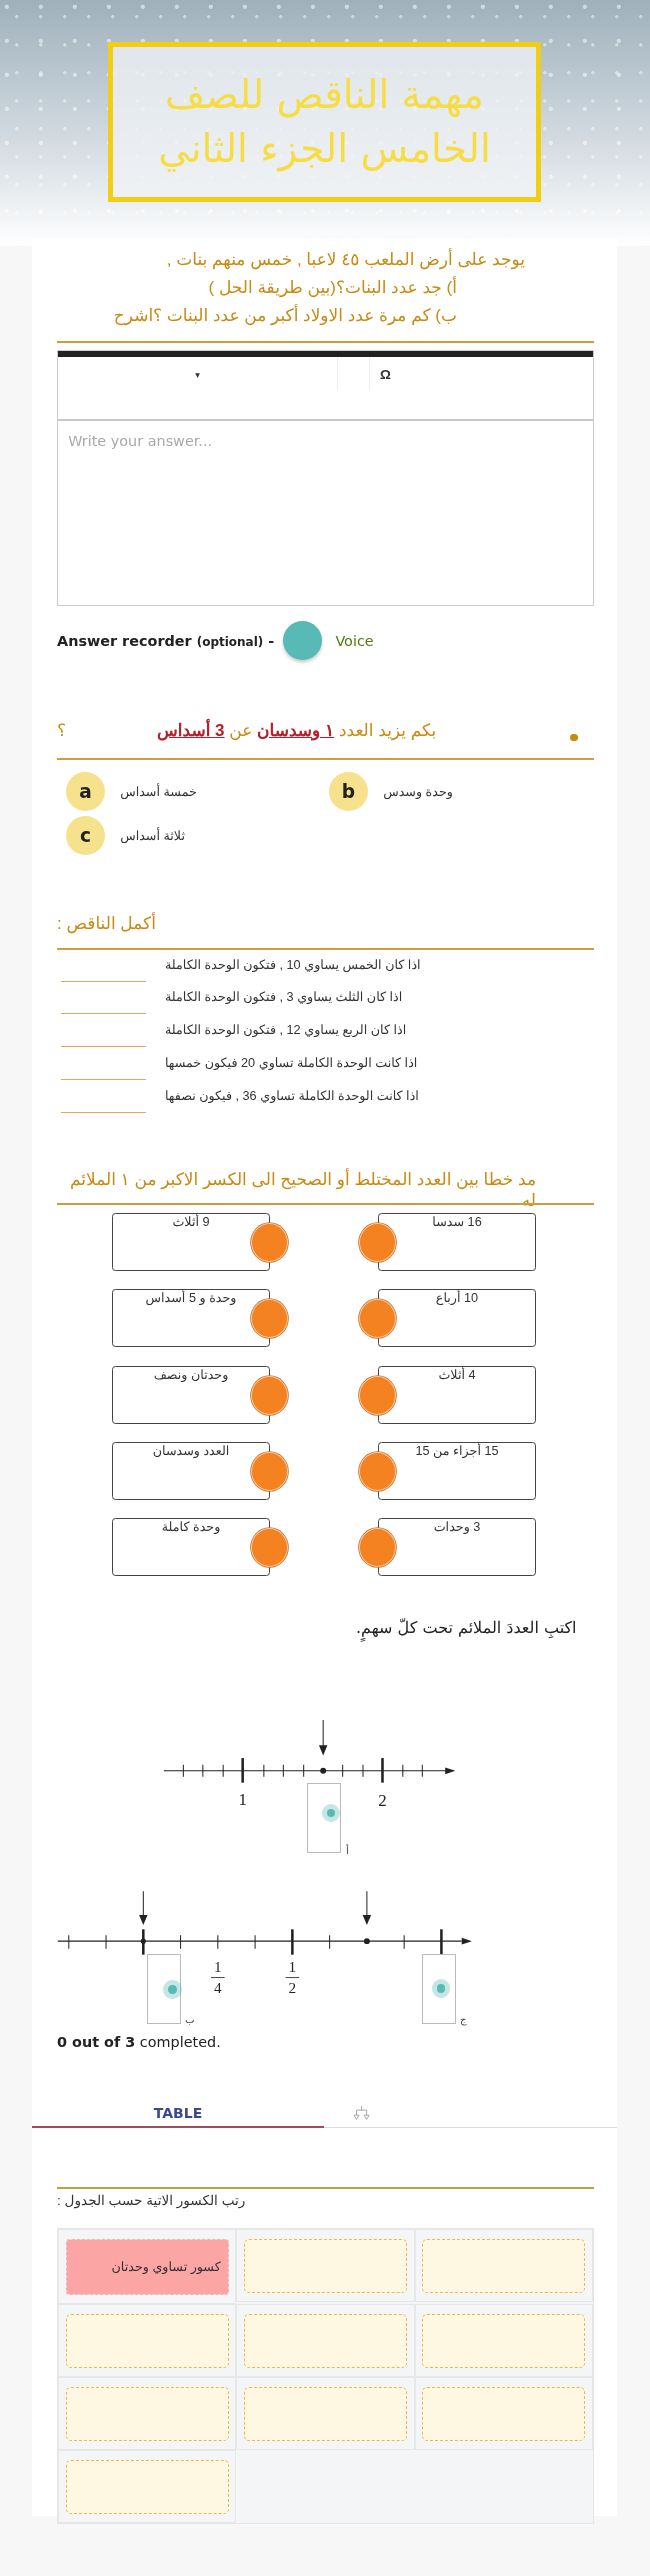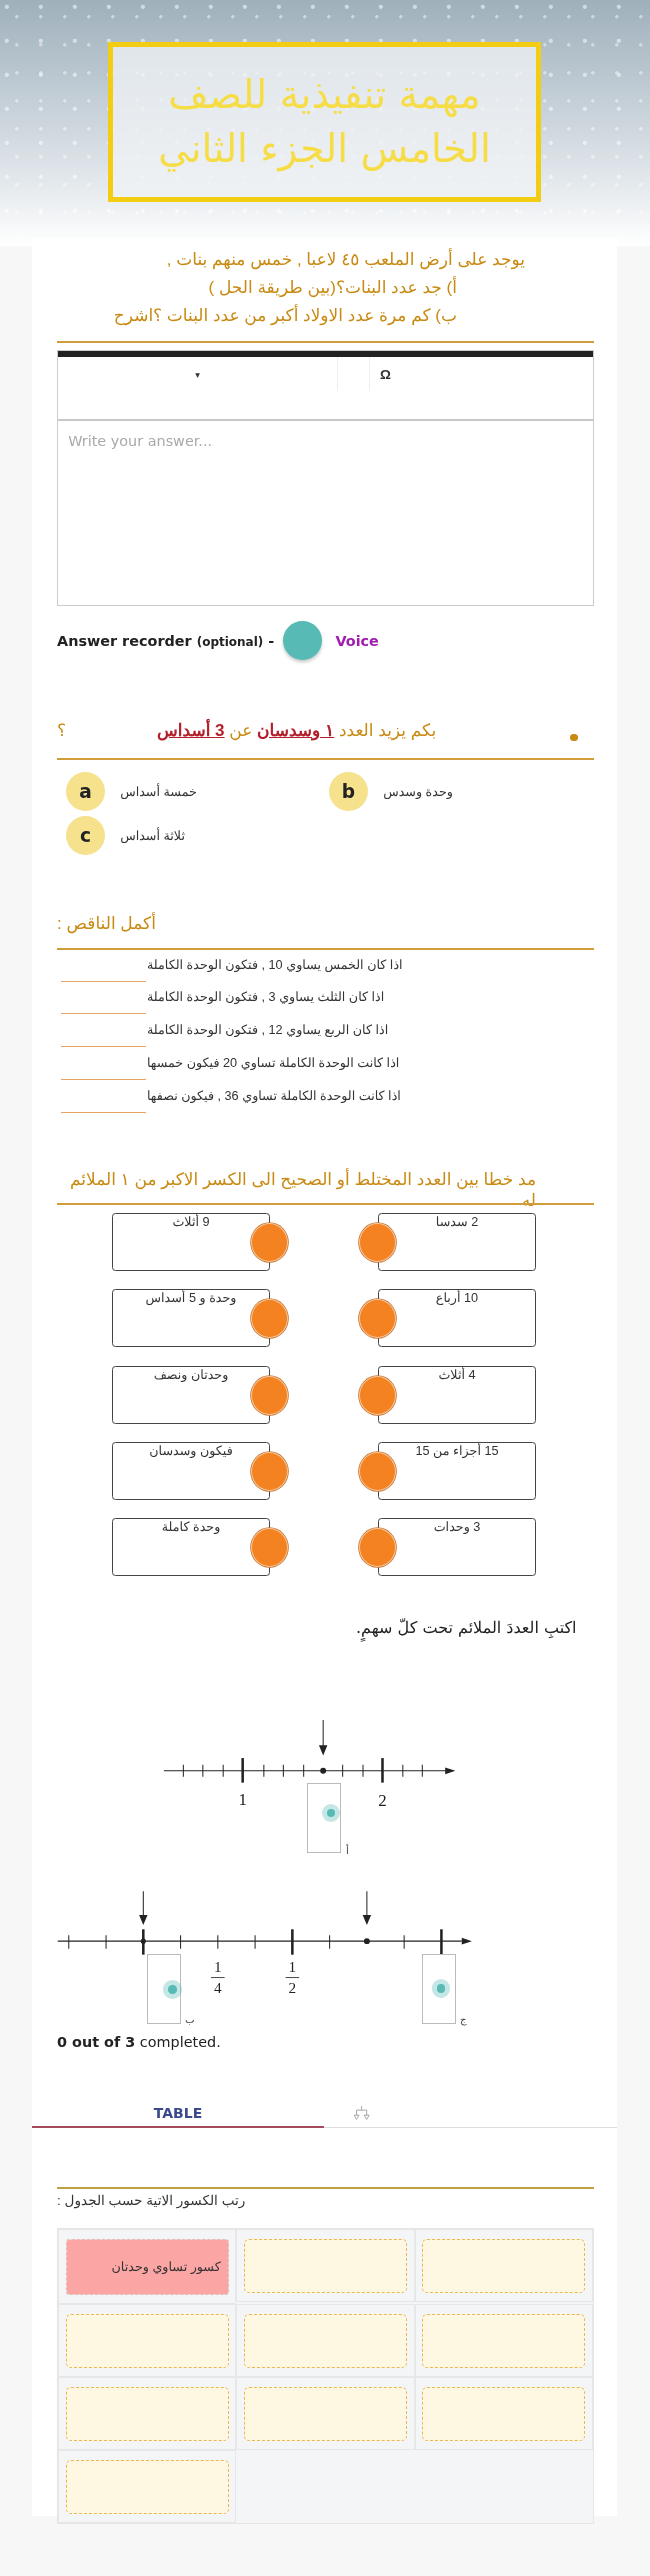--- a/index.html
+++ b/index.html
@@ -22,34 +22,34 @@
   .toolbar { height: 64px; position: relative; border-bottom: 2.5px solid #c8c8c8; }
   .tb-select { position: absolute; left: 0; top: 0; width: 280px; height: 34px; display: flex; align-items: center; justify-content: center; font-size: 9.3px; color: #333; border-right: 0.8px solid #eee; }
   .tb-gap { position: absolute; left: 280px; top: 0; width: 32px; height: 34px; border-right: 0.8px solid #eee; }
   .tb-omega { position: absolute; left: 322px; top: 0; height: 34px; display: flex; align-items: center; font-size: 13.6px; font-weight: bold; color: #333; }
   .answer { width: 100%; height: 181px; border: none; padding: 12px 10.2px; font-size: 14.4px; font-family: "DejaVu Sans", sans-serif; color: #333; resize: none; outline: none; }
   .answer::placeholder { color: #a9a9a9; }
   .recorder { left: 57px; top: 621px; display: flex; align-items: center; gap: 5.1px; font-family: "DejaVu Sans", sans-serif; }
   .rec-label { font-size: 14.4px; font-weight: bold; color: #222; }
   .rec-label small { font-size: 12px; }
   .rec-btn { width: 39px; height: 39px; border-radius: 50%; background: #57bab4; box-shadow: 0 2.5px 3.4px rgba(0,0,0,0.2); margin: 0 8.5px 0 3.4px; }
-  .rec-voice { font-size: 14.4px; font-weight: bold; color: #a21caf; text-align: center; }
+  .rec-voice { font-size: 14.4px; font-weight: normal; color: #4d7c0f; text-align: center; }
   
   .q2 { left: 57px; top: 720px; width: 537px; height: 34px; font-size: 17px; }
   .q2 .bullet { position: absolute; left: 513px; top: 13.6px; width: 7.6px; height: 7.6px; border-radius: 50%; background: #c88a12; }
   .q2 .main { position: absolute; left: 200px; top: 0; }
   .q2 .mid { position: absolute; left: 100px; top: 0; }
   .q2 .qm { position: absolute; left: 0; top: 0; }
   .hl { color: #b3202b; font-weight: bold; text-decoration: underline; }
   .opt { display: flex; align-items: center; gap: 15.2px; }
   .opt-badge { width: 39px; height: 39px; border-radius: 50%; background: #f6e28d; display: flex; align-items: center; justify-content: center; font-size: 18.6px; font-weight: bold; color: #222; font-family: "DejaVu Sans", sans-serif; }
   .opt-text { font-size: 12.7px; color: #333; }
   
   .q3-title { left: 57px; top: 913px; font-size: 17px; }
-  .fill-row { left: 61px; width: 398px; display: flex; align-items: flex-start; gap: 1px; }
+  .fill-row { left: 61px; width: 398px; display: flex; align-items: flex-start; gap: 19px; }
   .fill-line { width: 85px; height: 22px; border-bottom: 1.7px solid #e8a464; flex: none; margin-top: 3.4px; }
   .fill-text { font-size: 12.7px; color: #333; direction: rtl; }
   
   .q4-title { left: 57px; top: 1169px; width: 479px; font-size: 17px; text-align: right; }
   .match-box { position: absolute; width: 158px; height: 58px; border: 1.3px solid #444; border-radius: 3.4px; background: #fff; display: flex; align-items: flex-start; justify-content: center; font-size: 12.7px; color: #333; direction: rtl; }
   .match-dot { position: absolute; width: 37px; height: 39px; border-radius: 50%; background: #f58220; border: 1.7px solid #f3c7a0; box-shadow: 0 0 0 0.8px #c9732c; }
   
   .q5-title { left: 356px; top: 1618px; font-size: 16px; color: #222; font-family: "DejaVu Serif", serif; }
   .drop-box { position: absolute; width: 34px; height: 70px; border: 0.8px solid #bbb; background: #fff; }
   .drop-dot { position: absolute; width: 18.6px; height: 18.6px; border-radius: 50%; background: rgba(87,186,180,0.35); }
@@ -66,21 +66,21 @@
   .cell { padding: 8.5px 6.8px; border: 0.8px solid #e7e7e7; height: 73px; }
   .cell.head { height: 75px; }
   .head-inner { height: 100%; border: 1.7px dashed #ddd; border-radius: 3.4px; background: #fca5a5; display: flex; align-items: center; justify-content: flex-start; padding-right: 6.8px; direction: rtl; font-size: 12.7px; color: #333; }
   .slot { height: 100%; border: 1.7px dashed #eab750; border-radius: 5.1px; background: #fef7e2; }
 </style>
 </head>
 <body>
 
 <div class="hero">
   <div class="hero-box">
-    <div class="hero-title">مهمة تنفيذية للصف الخامس الجزء الثاني</div>
+    <div class="hero-title">مهمة الناقص للصف الخامس الجزء الثاني</div>
   </div>
 </div>
 
 <div class="card"></div>
 
 <div class="abs q1 rtl gold">
   <div>يوجد على أرض الملعب ٤٥ لاعبا , خمس منهم بنات ,</div>
   <div style="padding-right:68px;">أ) جد عدد البنات؟(بين طريقة الحل )</div>
   <div style="padding-right:68px;">ب) كم مرة عدد الاولاد أكبر من عدد البنات ؟اشرح</div>
 </div>
@@ -158,21 +158,21 @@
 </div>
 <div class="abs fill-row" style="top:1088px;">
   <input class="fill-line" style="border-top: none; border-right: none; border-left: none; border-image: initial; border-bottom: 1.7px solid rgb(232, 164, 100);">
   <span class="fill-text">اذا كانت الوحدة الكاملة تساوي 36 , فيكون نصفها</span>
 </div>
 
 <div class="abs q4-title gold rtl">مد خطا بين العدد المختلط أو الصحيح الى الكسر الاكبر من ١ الملائم له</div>
 <div class="divider" style="top:1203px;"></div>
 
 <div class="match-box" style="left:378px; top:1213px;">
-    <span>2 سدسا</span>
+    <span>16 سدسا</span>
   </div>
 <div class="match-box" style="left:378px; top:1289px;">
     <span>10 أرباع</span>
   </div>
 <div class="match-box" style="left:378px; top:1366px;">
     <span>4 أثلاث</span>
   </div>
 <div class="match-box" style="left:378px; top:1442px;">
     <span>15 أجزاء من 15</span>
   </div>
@@ -183,21 +183,21 @@
 <div class="match-box" style="left:112px; top:1213px;">
     <span>9 أثلاث</span>
   </div>
 <div class="match-box" style="left:112px; top:1289px;">
     <span>وحدة و 5 أسداس</span>
   </div>
 <div class="match-box" style="left:112px; top:1366px;">
     <span>وحدتان ونصف</span>
   </div>
 <div class="match-box" style="left:112px; top:1442px;">
-    <span>فيكون وسدسان</span>
+    <span>العدد وسدسان</span>
   </div>
 <div class="match-box" style="left:112px; top:1518px;">
     <span>وحدة كاملة</span>
   </div>
 
 <div class="match-dot" style="left:359px; top:1223px;"></div>
 <div class="match-dot" style="left:359px; top:1299px;"></div>
 <div class="match-dot" style="left:359px; top:1376px;"></div>
 <div class="match-dot" style="left:359px; top:1452px;"></div>
 <div class="match-dot" style="left:359px; top:1528px;"></div>

